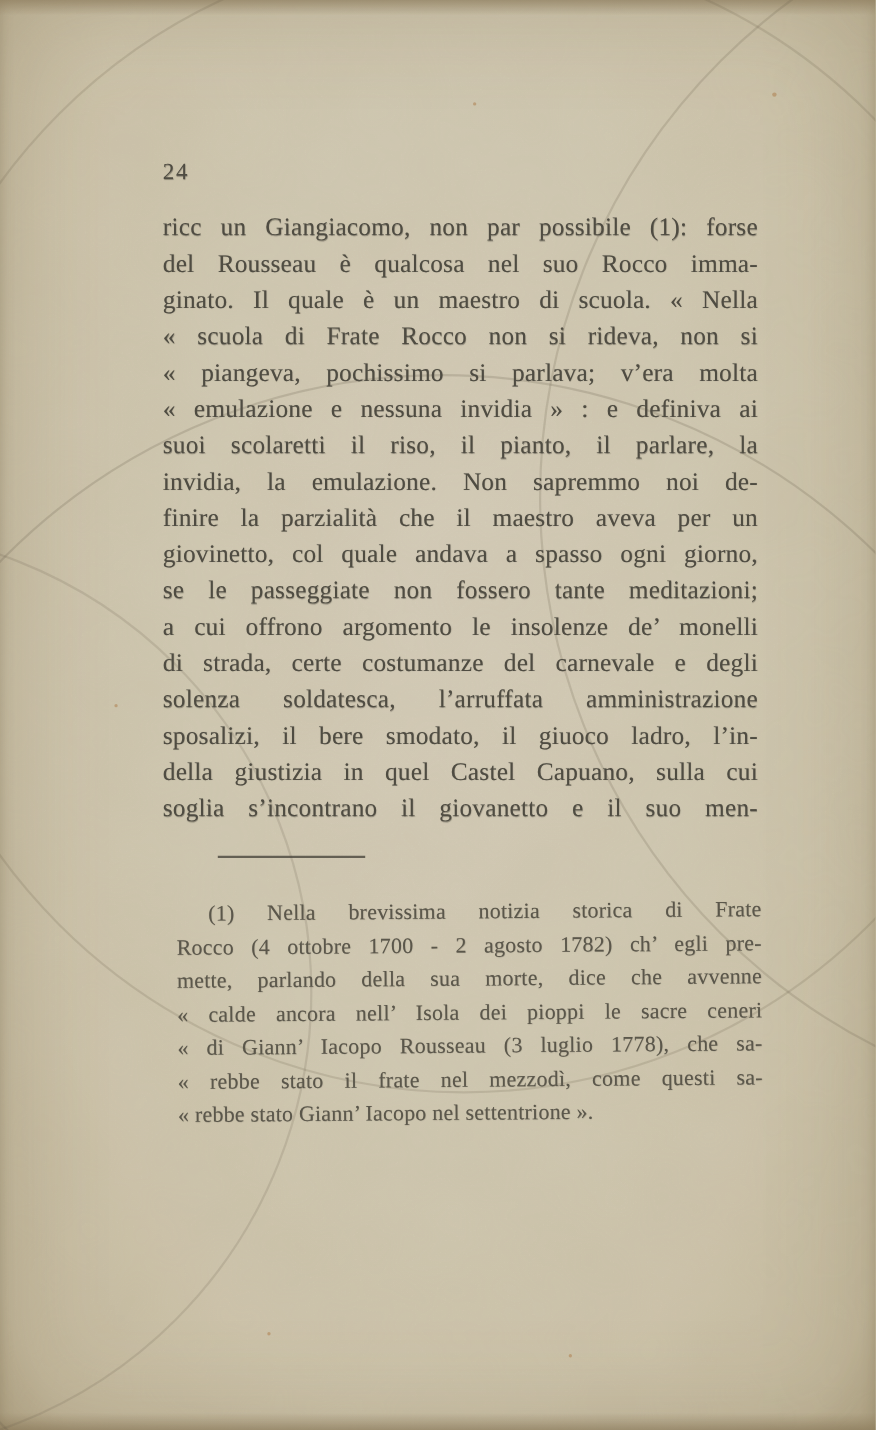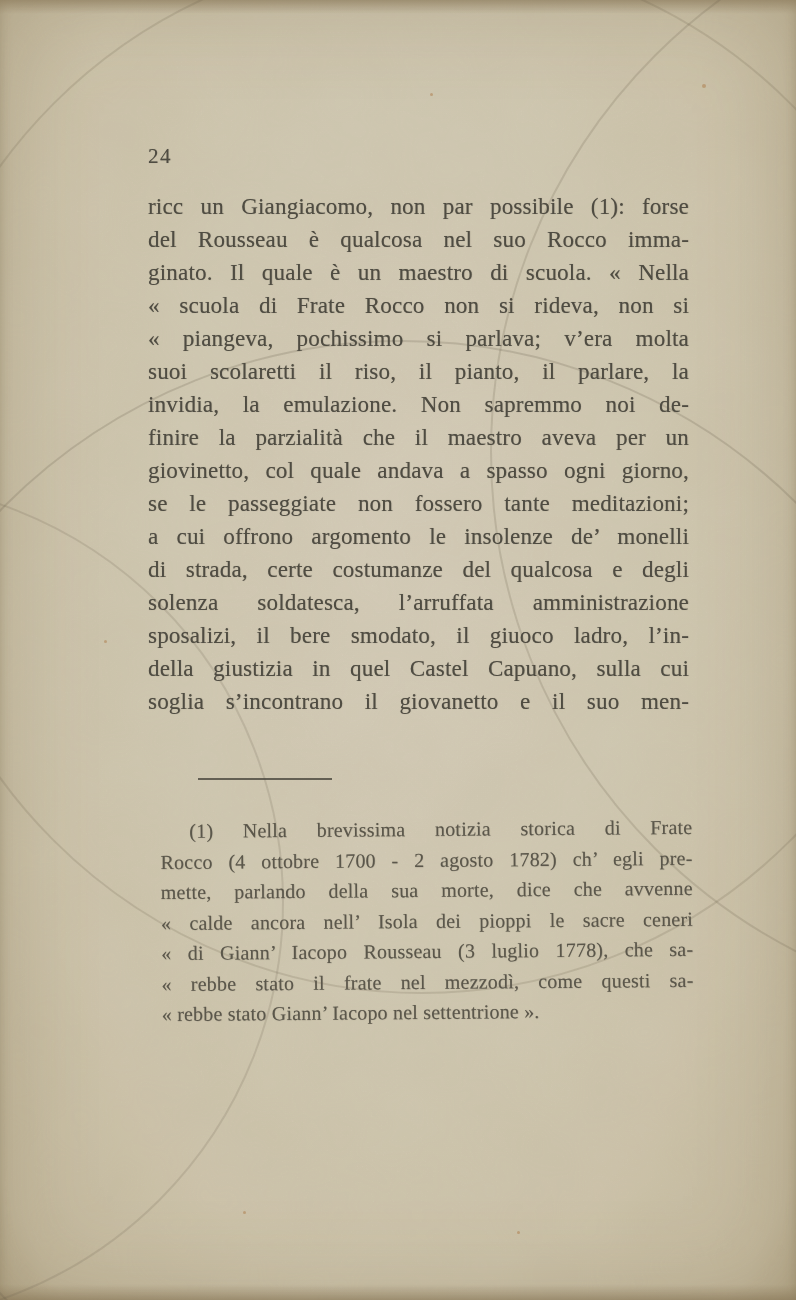--- a/index.html
+++ b/index.html
@@ -126,27 +126,28 @@
   <div class="speck" style="left:430px; top:93px; width:3px; height:3px;"></div>
 
   <div class="page-number">24</div>
 
   <main class="main-text">
     <div class="jline">ricc un Giangiacomo, non par possibile (1): forse</div>
     <div class="jline">del Rousseau è qualcosa nel suo Rocco imma-</div>
     <div class="jline">ginato. Il quale è un maestro di scuola. « Nella</div>
     <div class="jline">« scuola di Frate Rocco non si rideva, non si</div>
     <div class="jline">« piangeva, pochissimo si parlava; v’era molta</div>
+    <div class="jline">« emulazione e nessuna invidia » : e definiva ai</div>
     <div class="jline">suoi scolaretti il riso, il pianto, il parlare, la</div>
     <div class="jline">invidia, la emulazione. Non sapremmo noi de-</div>
     <div class="jline">finire la parzialità che il maestro aveva per un</div>
     <div class="jline">giovinetto, col quale andava a spasso ogni giorno,</div>
     <div class="jline">se le passeggiate non fossero tante meditazioni;</div>
     <div class="jline">a cui offrono argomento le insolenze de’ monelli</div>
-    <div class="jline">di strada, certe costumanze del qualcosa e degli</div>
+    <div class="jline">di strada, certe costumanze del carnevale e degli</div>
     <div class="jline">solenza soldatesca, l’arruffata amministrazione</div>
     <div class="jline">sposalizi, il bere smodato, il giuoco ladro, l’in-</div>
     <div class="jline">della giustizia in quel Castel Capuano, sulla cui</div>
     <div class="jline">soglia s’incontrano il giovanetto e il suo men-</div>
   </main>
 
   <div class="rule"></div>
 
   <footer class="footnote">
     <div class="jline">(1) Nella brevissima notizia storica di Frate</div>

